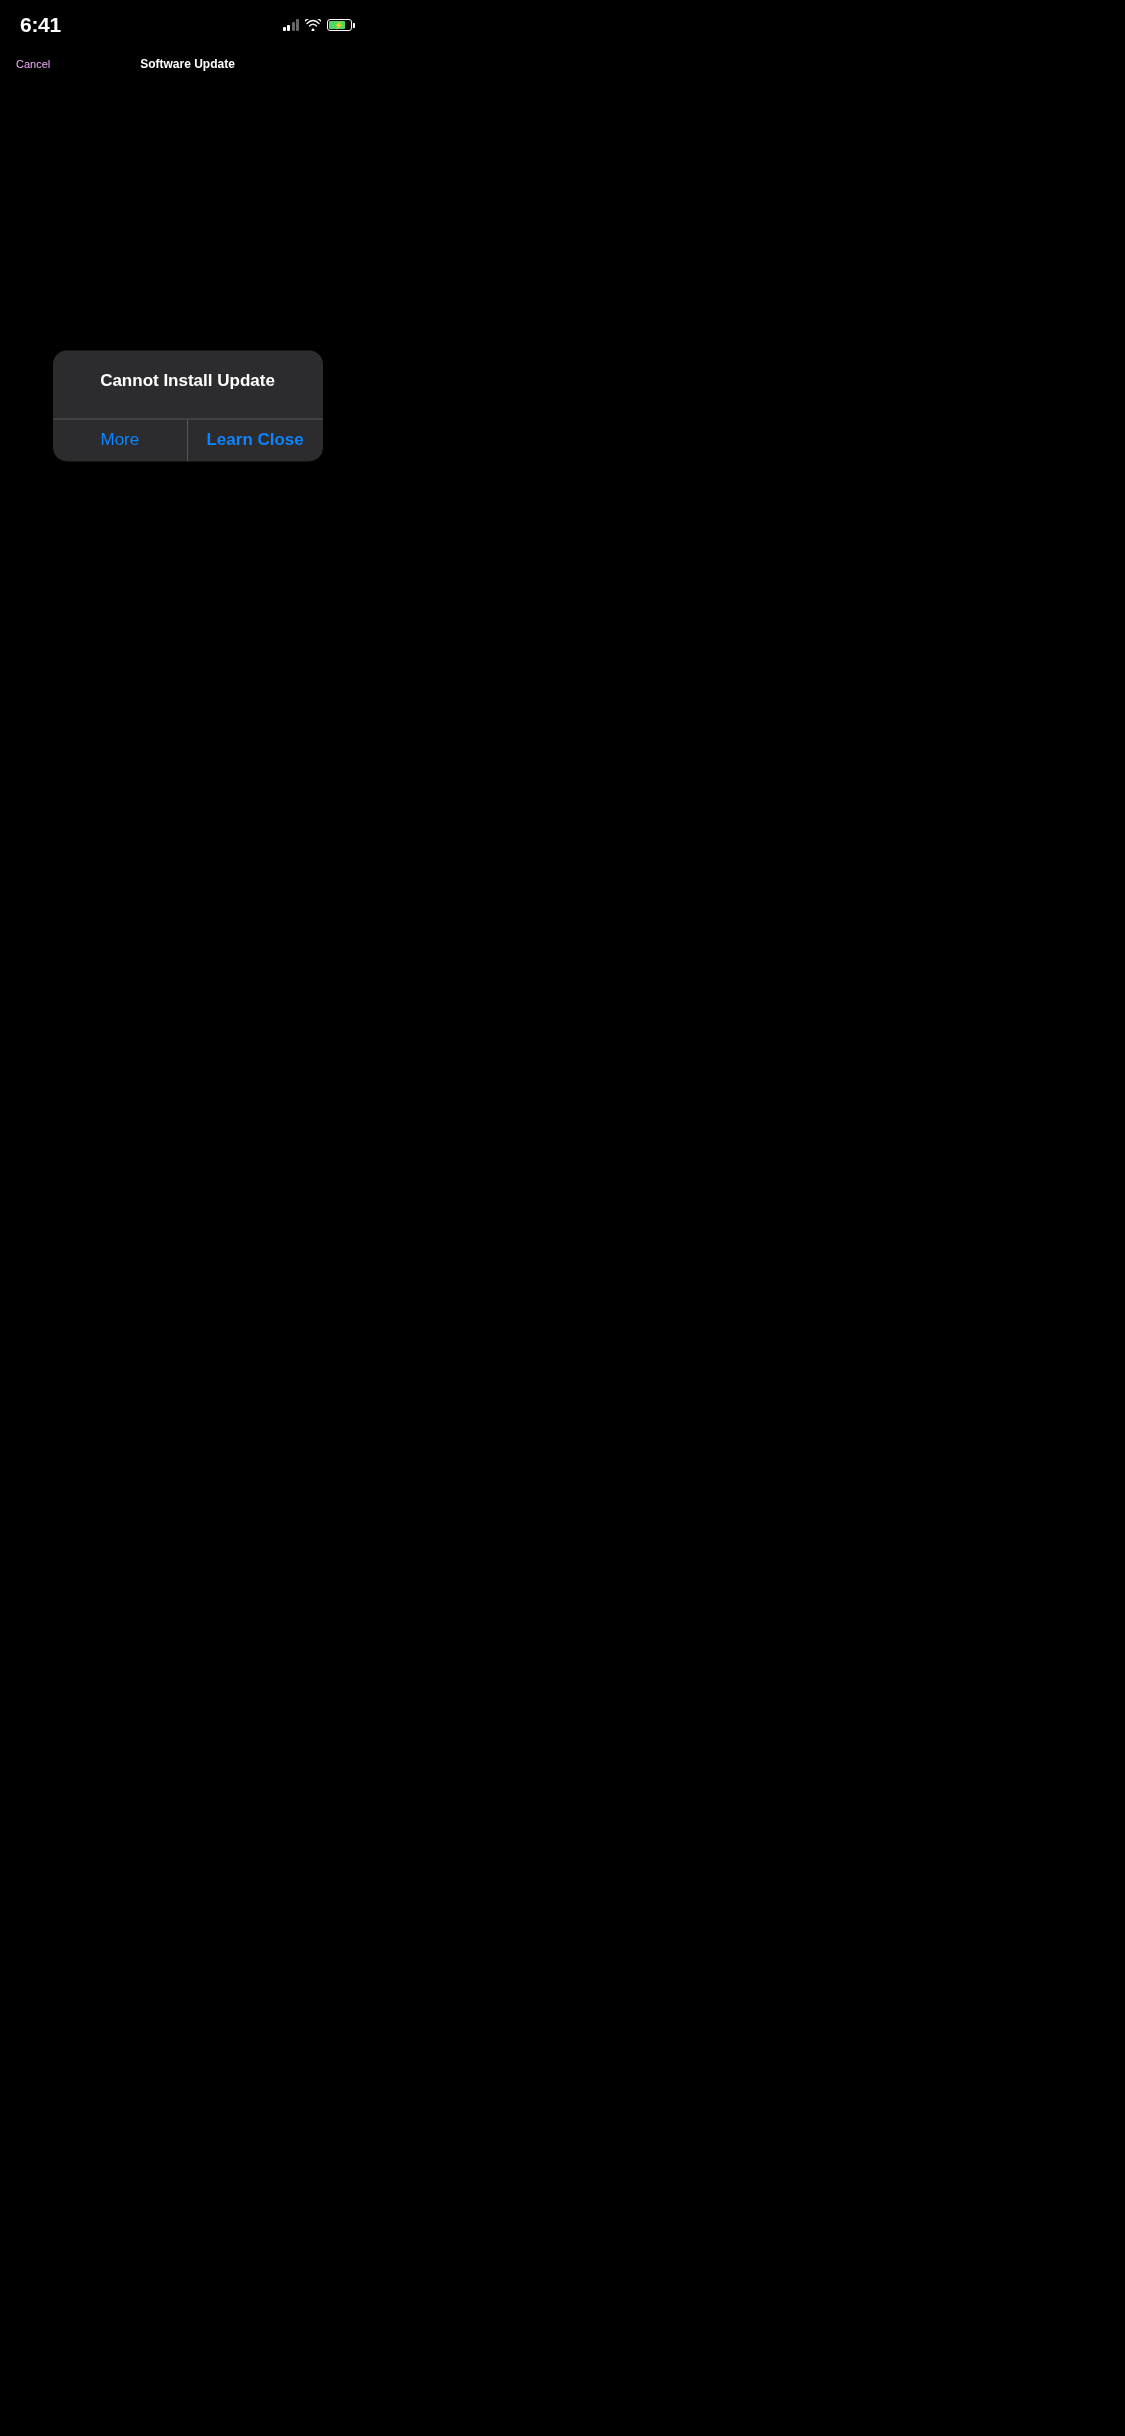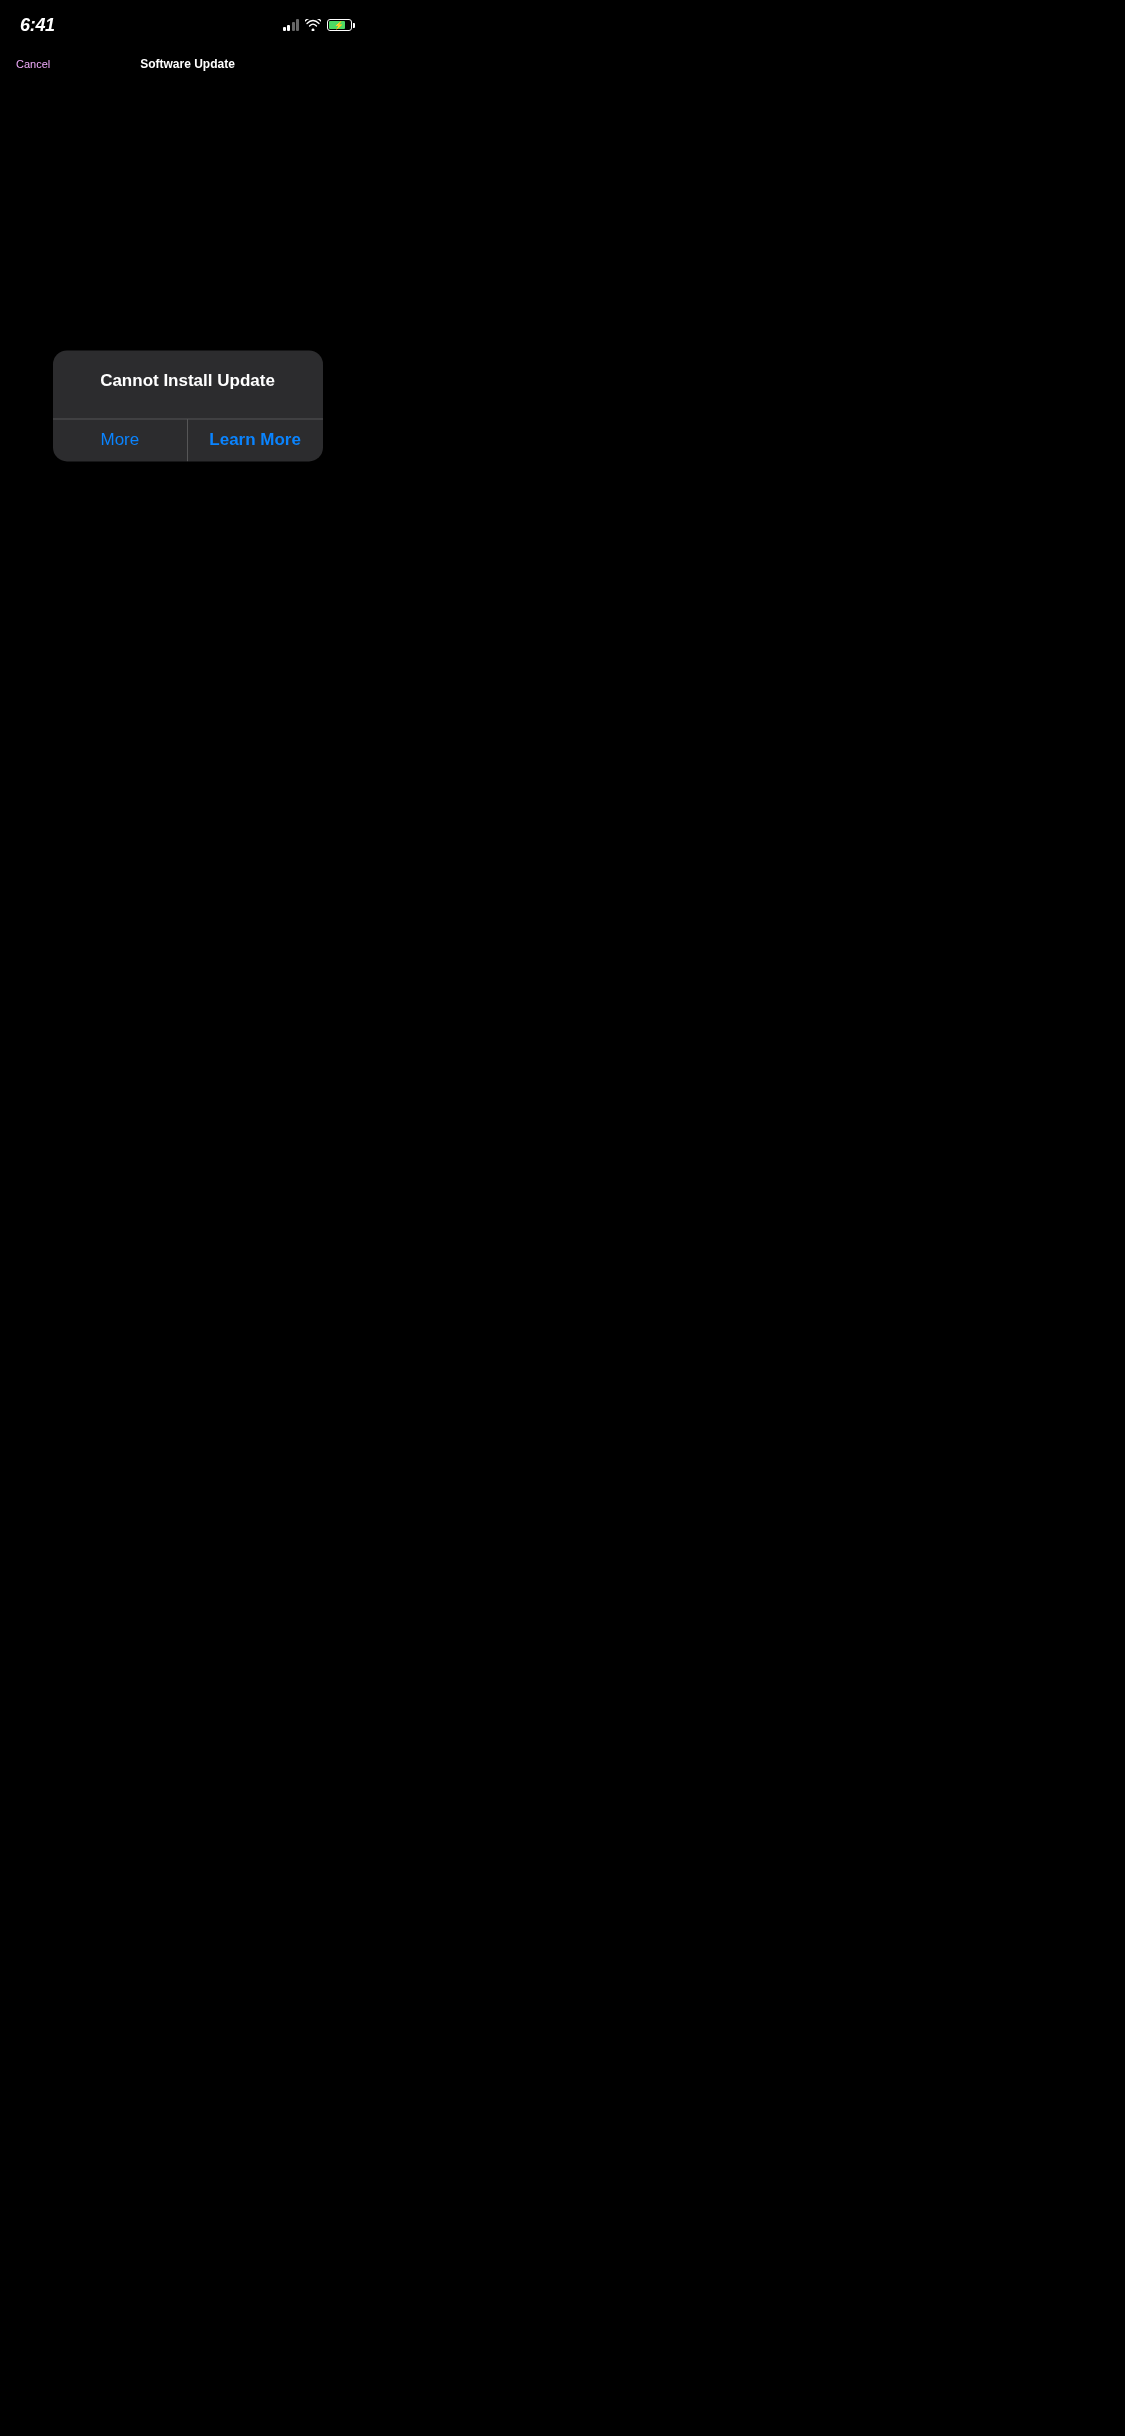--- a/index.html
+++ b/index.html
@@ -18,25 +18,24 @@
     
     .status-bar {
       display: flex;
       justify-content: space-between;
       align-items: center;
       padding: 14px 20px 8px 20px;
       height: 44px;
     }
 
     .status-time {
-      font-size: 18px;
+      font-size: 21px;
       font-weight: 600;
       color: #ffffff;
       letter-spacing: -0.3px;
-      font-style: italic;
     }
 
     .status-icons {
       display: flex;
       align-items: center;
       gap: 6px;
     }
 
     .signal-bars {
       display: flex;
@@ -236,16 +235,16 @@
 
 <div class="main-content">
 
   <div class="alert-dialog">
     <div class="alert-content">
       <div class="alert-title">Cannot Install Update</div>
     </div>
     <div class="alert-buttons">
       <button class="alert-button">More</button>
       <div class="alert-button-divider"></div>
-      <button class="alert-button bold">Learn More</button>
+      <button class="alert-button bold">Learn Close</button>
     </div>
   </div>
 </div>
 
 </body></html>

